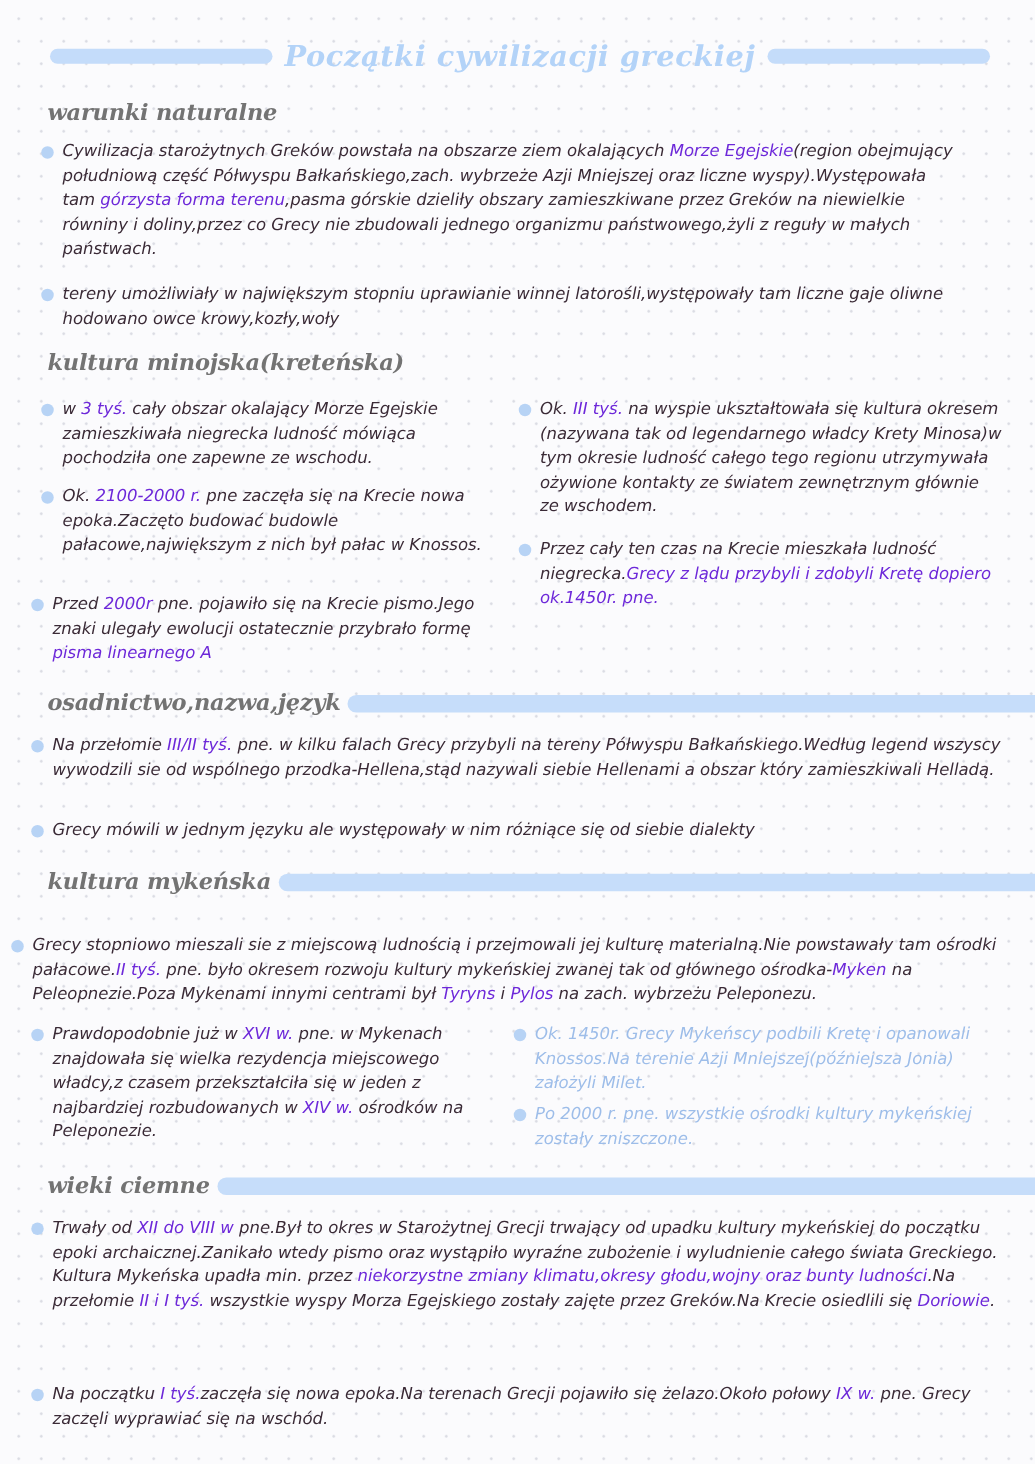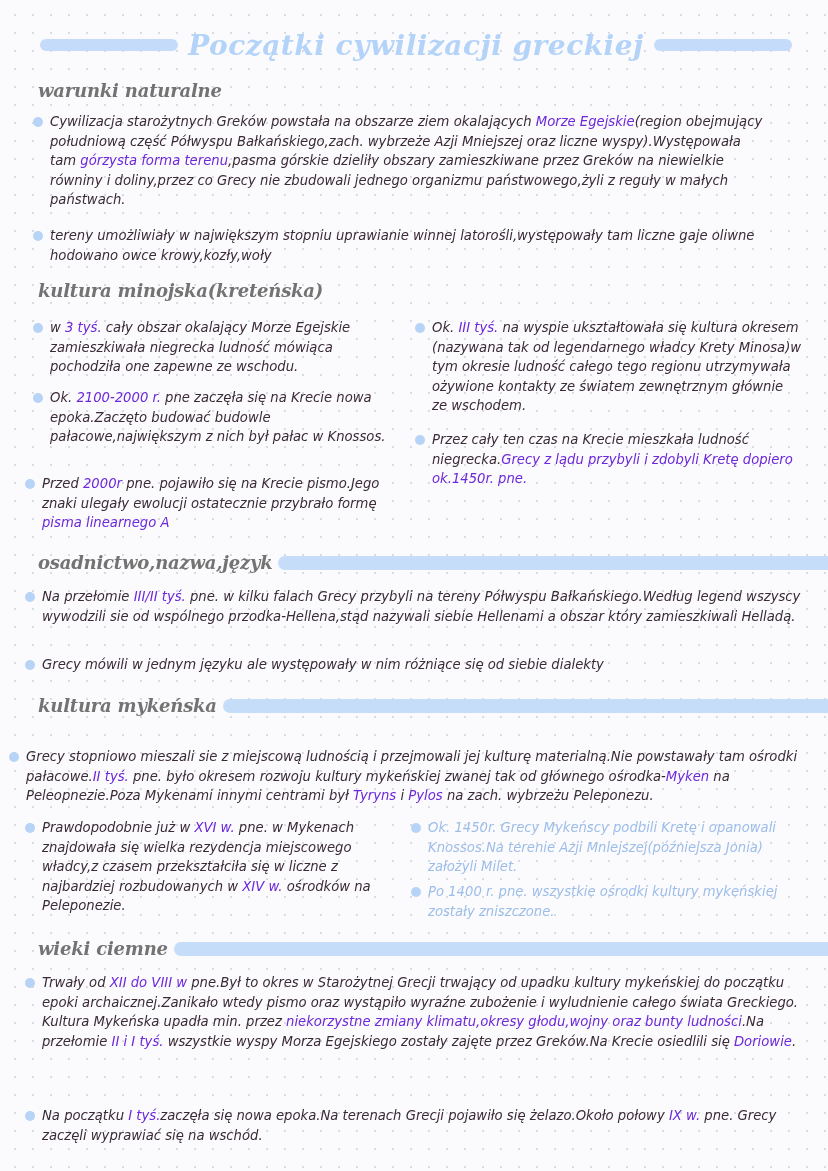--- a/index.html
+++ b/index.html
@@ -21,21 +21,21 @@
     .title-row {
       position: absolute; left: 40px; top: 30px; width: 752px; height: 30px;
       display: flex; align-items: center;
     }
     .title-bar {
       height: 12px; border-radius: 8px; background: #c4dcfa; flex: 1;
     }
     .title-text {
       font-family: "DejaVu Serif", serif;
       font-style: italic; font-weight: bold;
-      font-size: 28px; color: #b3d3f8;
+      font-size: 23px; color: #b3d3f8;
       padding: 0 10px; letter-spacing: 0.5px; white-space: nowrap;
     }
 
     
     .heading {
       position: absolute; left: 38px;
       display: flex; align-items: center;
     }
     .heading-text {
       font-family: "DejaVu Serif", serif;
@@ -135,31 +135,31 @@
     <div class="heading-bar" style="width:615px;"></div>
   </div>
 
   <div class="bullet" style="left:26px; top:723px; width:775px;margin-top:24px;">
     <span class="dot"></span>
     <span>Grecy stopniowo mieszali sie z miejscową ludnością i przejmowali jej kulturę materialną.Nie powstawały tam ośrodki pałacowe.</span><span class="hl">II tyś.</span><span> pne. było okresem rozwoju kultury mykeńskiej zwanej tak od głównego ośrodka-</span><span class="hl">Myken</span><span> na Peleopnezie.Poza Mykenami innymi centrami był </span><span class="hl">Tyryns</span><span> i </span><span class="hl">Pylos</span><span> na zach. wybrzeżu Peleponezu.</span>
   </div>
 
   <div class="bullet" style="left:42px; top:818px; width:360px;">
     <span class="dot"></span>
-    <span>Prawdopodobnie już w </span><span class="hl">XVI w.</span><span> pne. w Mykenach znajdowała się wielka rezydencja miejscowego władcy,z czasem przekształciła się w liczne z najbardziej rozbudowanych w </span><span class="hl">XIV w.</span><span> ośrodków na Peleponezie.</span>
+    <span>Prawdopodobnie już w </span><span class="hl">XVI w.</span><span> pne. w Mykenach znajdowała się wielka rezydencja miejscowego władcy,z czasem przekształciła się w jeden z najbardziej rozbudowanych w </span><span class="hl">XIV w.</span><span> ośrodków na Peleponezie.</span>
   </div>
 
   <div class="bullet" style="left:428px; top:818px; width:385px;">
     <span class="dot"></span>
     <span class="blue-text">Ok. 1450r. Grecy Mykeńscy podbili Kretę i opanowali Knossos.Na terenie Azji Mniejszej(późniejsza Jonia) założyli Milet.</span>
   </div>
 
   <div class="bullet" style="left:428px; top:882px; width:385px;">
     <span class="dot"></span>
-    <span class="blue-text">Po 1400 r. pne. wszystkie ośrodki kultury mykeńskiej zostały zniszczone.</span>
+    <span class="blue-text">Po 2000 r. pne. wszystkie ośrodki kultury mykeńskiej zostały zniszczone.</span>
   </div>
 
   <div class="heading" style="top:938px;">
     <span class="heading-text">wieki ciemne</span>
     <div class="heading-bar" style="width:665px;"></div>
   </div>
 
   <div class="bullet" style="left:42px; top:973px; width:775px;">
     <span class="dot"></span>
     <span>Trwały  od </span><span class="hl">XII do VIII w</span><span> pne.Był to okres w Starożytnej Grecji trwający od upadku kultury mykeńskiej do początku epoki archaicznej.Zanikało wtedy pismo oraz wystąpiło wyraźne zubożenie i wyludnienie całego świata Greckiego. Kultura Mykeńska upadła min. przez </span><span class="hl">niekorzystne zmiany klimatu,okresy głodu,wojny oraz bunty ludności</span><span>.Na przełomie </span><span class="hl">II i I tyś.</span><span> wszystkie wyspy Morza Egejskiego zostały zajęte przez Greków.Na Krecie osiedlili się </span><span class="hl">Doriowie</span><span>.</span>

